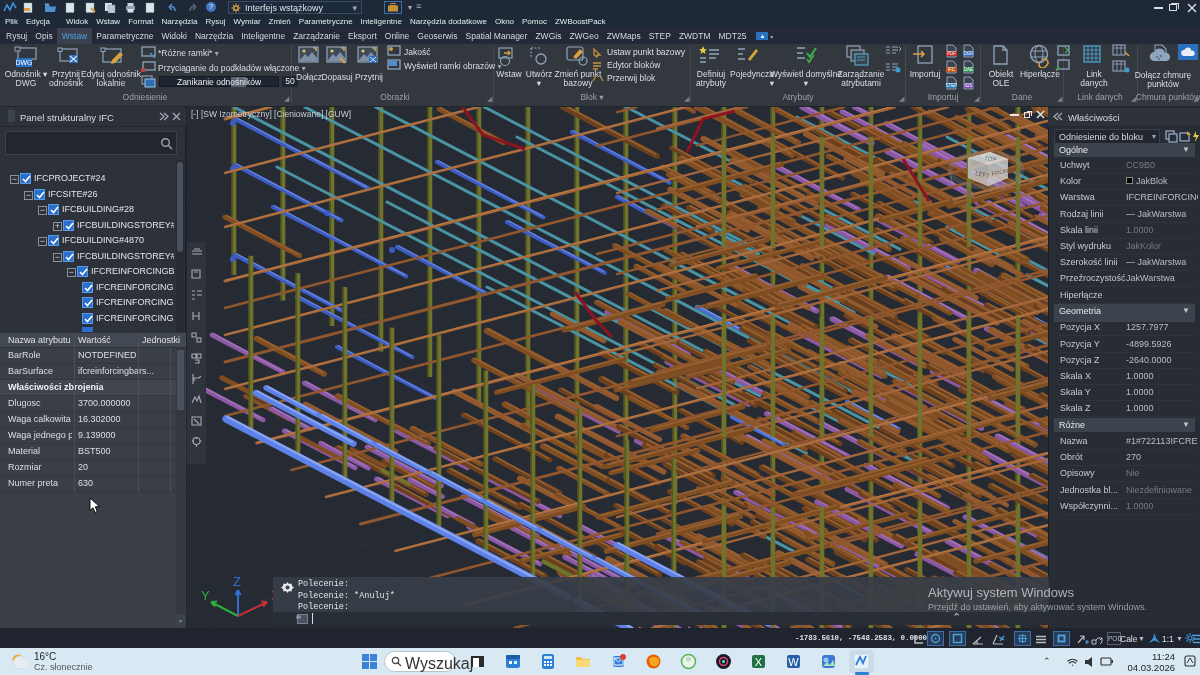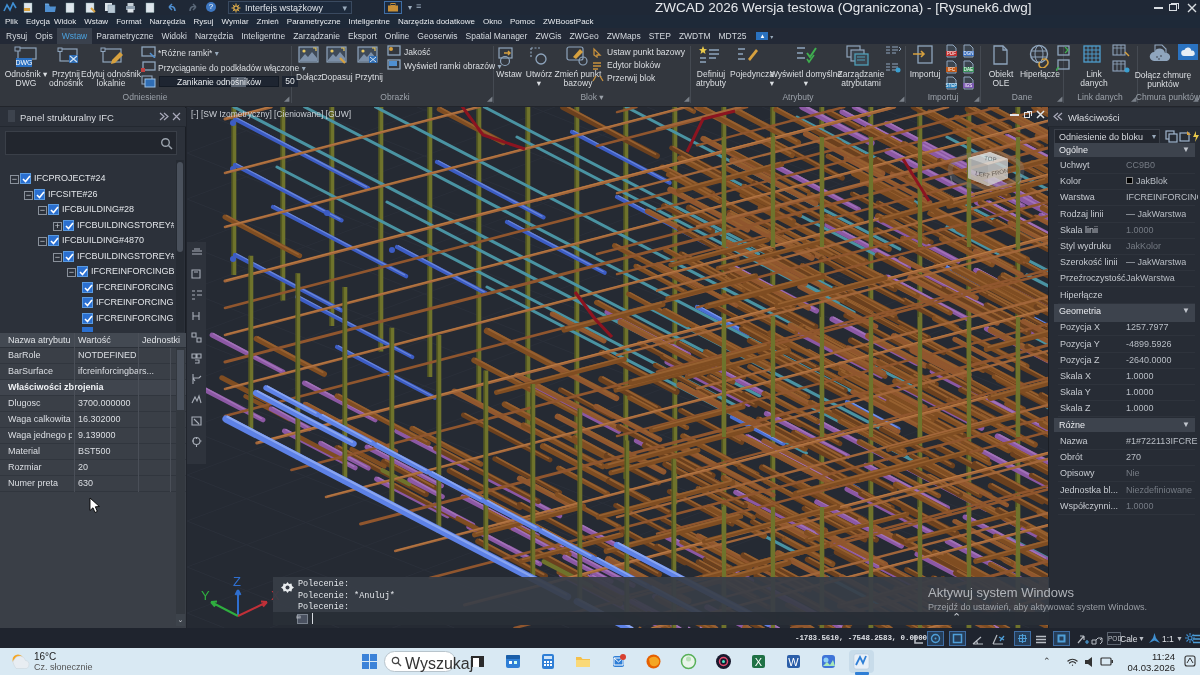--- a/index.html
+++ b/index.html
@@ -1375,43 +1375,42 @@
     <svg class="abs" style="left:144px;top:2px" width="13" height="11">
       <rect x="2" y="1" width="8" height="9.5" fill="#dde5ec" stroke="#8aa" stroke-width="0.4"></rect>
     </svg>
     <svg class="abs" style="left:166px;top:2px" width="14" height="11">
       <path d="M9 9 C9 4 5 4 3 5 M3 5 L6 2 M3 5 L6 8" stroke="#4f8fd0" stroke-width="1.5" fill="none"></path>
     </svg>
     <svg class="abs" style="left:186px;top:2px" width="14" height="11">
       <path d="M4 9 C4 4 8 4 10 5 M10 5 L7 2 M10 5 L7 8" stroke="#5a6878" stroke-width="1.5" fill="none"></path>
     </svg>
     <div class="abs" style="left:206px;top:2px;width:10px;height:10px;border-radius:5px;background:#3d77c2;color:#fff;font-size:8px;text-align:center;line-height:10px">?</div>
-    <div class="abs" style="left:228px;top:1px;width:124px;height:13px;background:#1d2a3c;border:1px solid #3a4a60;color:#dfe3e8;font-size:9px;line-height:12px;padding-left:16px">Interfejs wstążkowy<span style="float:right;margin-right:4px;color:#9ab">▾</span></div>
+    <div class="abs" style="left:228px;top:1px;width:134px;height:13px;background:#1d2a3c;border:1px solid #3a4a60;color:#dfe3e8;font-size:9px;line-height:12px;padding-left:16px">Interfejs wstążkowy<span style="float:right;margin-right:4px;color:#9ab">▾</span></div>
     <svg class="abs" style="left:231px;top:2.5px" width="11" height="11">
       <circle cx="5" cy="5" r="2.2" fill="none" stroke="#e8b24a" stroke-width="1.3"></circle>
       <path d="M5 0.5 V2 M5 8 V9.5 M0.5 5 H2 M8 5 H9.5 M1.8 1.8 L2.9 2.9 M7.1 7.1 L8.2 8.2 M8.2 1.8 L7.1 2.9 M2.9 7.1 L1.8 8.2" stroke="#e8b24a" stroke-width="1"></path>
     </svg>
     <div class="abs" style="left:384px;top:1px;width:18px;height:13px;border:1px solid #3f6ea5;background:#1d2a3c"></div>
     <svg class="abs" style="left:387px;top:3px" width="12" height="9">
       <rect x="1" y="2.5" width="10" height="6" fill="#c89038"></rect>
       <rect x="4" y="0.5" width="4" height="2" fill="none" stroke="#c89038"></rect>
     </svg>
     <div class="abs" style="left:408px;top:3px;color:#9fb0c2;font-size:8px">▾</div>
     <div class="abs" style="left:416px;top:1px;color:#9fb0c2;font-size:9px">≡</div>
-    <div class="abs" style="left:655px;top:0px;color:#e6e9ed;font-size:13.5px">ZWCAD 2026 Wersja testowa (Ograniczona) - [Rysunek6.dwg]</div>
     <div class="abs" style="left:1154px;top:7px;width:9px;height:1.5px;background:#d8dde2"></div>
     <div class="abs" style="left:1169px;top:4px;width:8px;height:7px;border:1.2px solid #d8dde2"></div>
     <div class="abs" style="left:1171px;top:2.5px;width:8px;height:6px;border-top:1.2px solid #d8dde2;border-right:1.2px solid #d8dde2"></div>
     <svg class="abs" style="left:1187px;top:2.5px" width="10" height="10">
       <path d="M1 1 L9 9 M9 1 L1 9" stroke="#d8dde2" stroke-width="1.4"></path>
     </svg>
   </div>
 <div class="abs" style="left:0;top:15px;width:1200px;height:13px;background:#1e2938;color:#e8ebef;font-size:8px;display:flex;align-items:center;padding-left:5px">
     <span style="margin-right:8px;white-space:nowrap">Plik</span>
-    <span style="margin-right:4px;white-space:nowrap">Edycja</span>
+    <span style="margin-right:16px;white-space:nowrap">Edycja</span>
     <span style="margin-right:8px;white-space:nowrap">Widok</span>
     <span style="margin-right:8px;white-space:nowrap">Wstaw</span>
     <span style="margin-right:8px;white-space:nowrap">Format</span>
     <span style="margin-right:8px;white-space:nowrap">Narzędzia</span>
     <span style="margin-right:8px;white-space:nowrap">Rysuj</span>
     <span style="margin-right:8px;white-space:nowrap">Wymiar</span>
     <span style="margin-right:8px;white-space:nowrap">Zmień</span>
     <span style="margin-right:8px;white-space:nowrap">Parametryczne</span>
     <span style="margin-right:8px;white-space:nowrap">Inteligentne</span>
     <span style="margin-right:8px;white-space:nowrap">Narzędzia dodatkowe</span>

